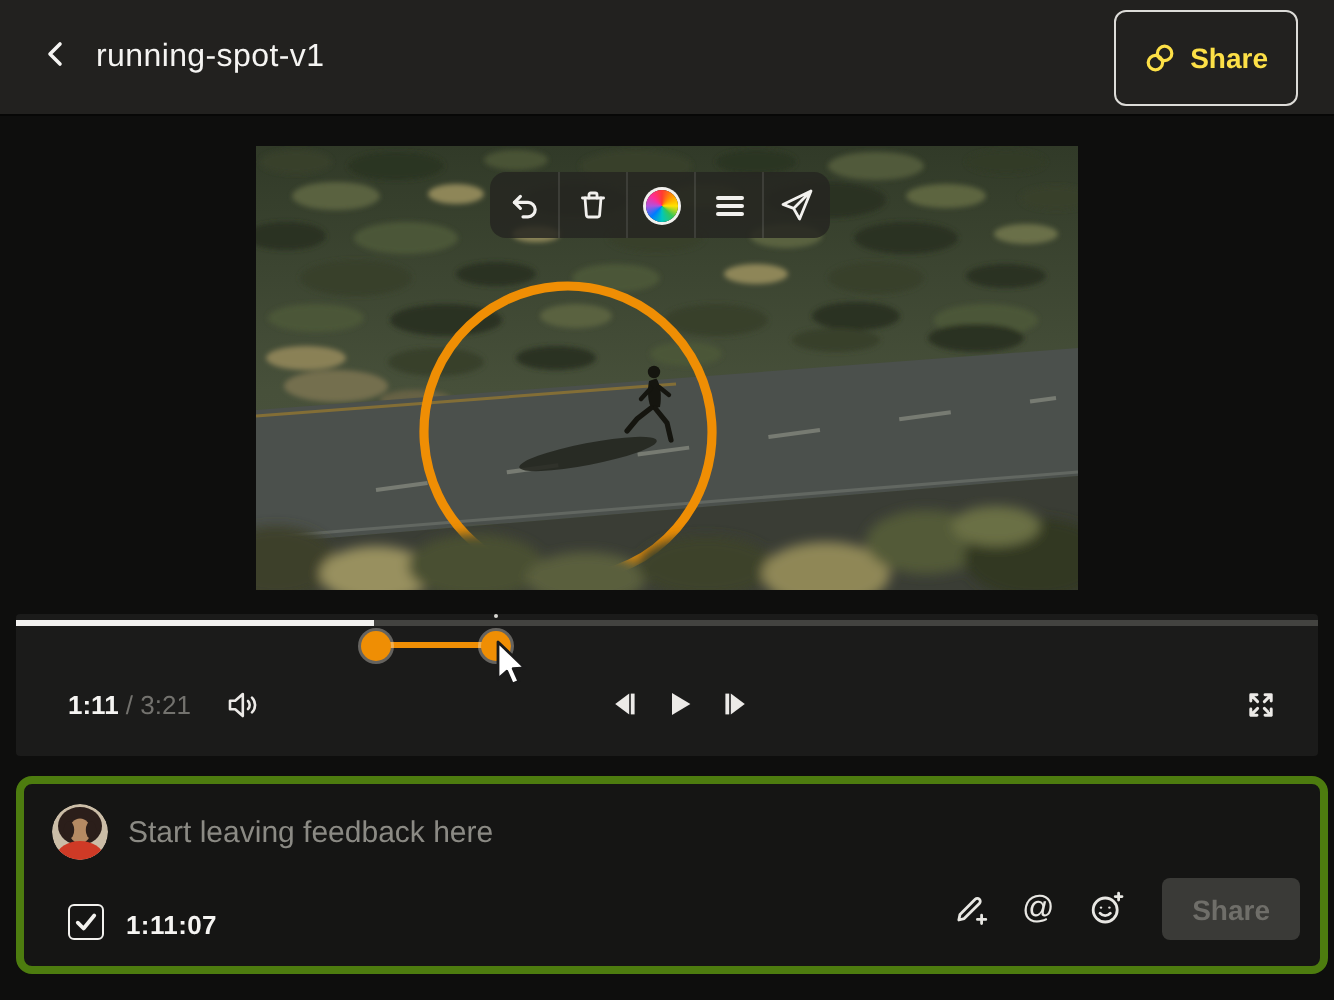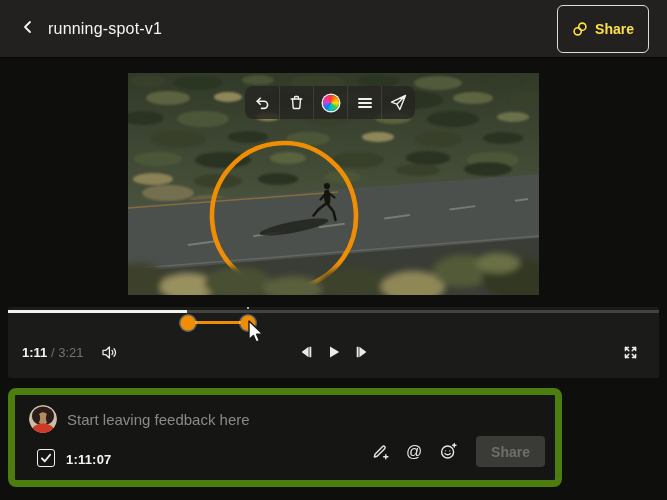--- a/index.html
+++ b/index.html
@@ -82,39 +82,39 @@
   }
   .range-handle {
     position:absolute; top:12.5px; width:15px; height:15px;
     border-radius:50%; background:#ef8e04;
     box-shadow:0 0 0 1.5px rgba(240,235,225,.35);
     transform:translate(-50%,-50%); cursor:grab;
   }
   .range-handle.start { left:var(--range-start,27.7%); }
   .range-handle.end { left:var(--range-end,36.9%); }
   .controls-row {
-    position:absolute; left:0; right:0; bottom:0; height:52px;
+    position:absolute; left:12px; right:0; bottom:0; height:52px;
     display:flex; align-items:center; padding:0 20px 0 14px;justify-content:space-between;
   }
   .time-display { font-size:13px; font-weight:700; color:#f5f4f2; white-space:pre; }
   .time-display .muted { color:#73726e; font-weight:400; }
   .vol-btn, .fs-btn, .step-btn, .play-btn {
     background:none; border:none; color:#eceae7; cursor:pointer;
     display:flex; align-items:center; justify-content:center;
   }
   .vol-btn { margin-left:18px; }
   .center-controls {
     position:absolute; left:50%; transform:translateX(-50%);
     display:flex; align-items:center; gap:14px;
   }
   .fs-btn { margin-left:auto; }
   
   .comment-box {
-    position:absolute; left:8px; top:388px; width:554px; height:99px;
-    background:#151514; border:7px solid #4d7c0f; border-radius:8px;
+    position:absolute; left:8px; top:388px; width:656px; height:99px;
+    background:#151514; border:4px solid #4d7c0f; border-radius:8px;
     display:flex; flex-direction:column;
   }
   .comment-top {
     display:flex; align-items:center; gap:10px;
     padding:10px 14px 0 14px;
   }
   .avatar { width:28px; height:28px; border-radius:50%; overflow:hidden; flex:none; }
   .feedback-input {
     flex:1; background:transparent; border:none; outline:none;
     color:#eceae7; font-family:inherit; font-size:15px;

